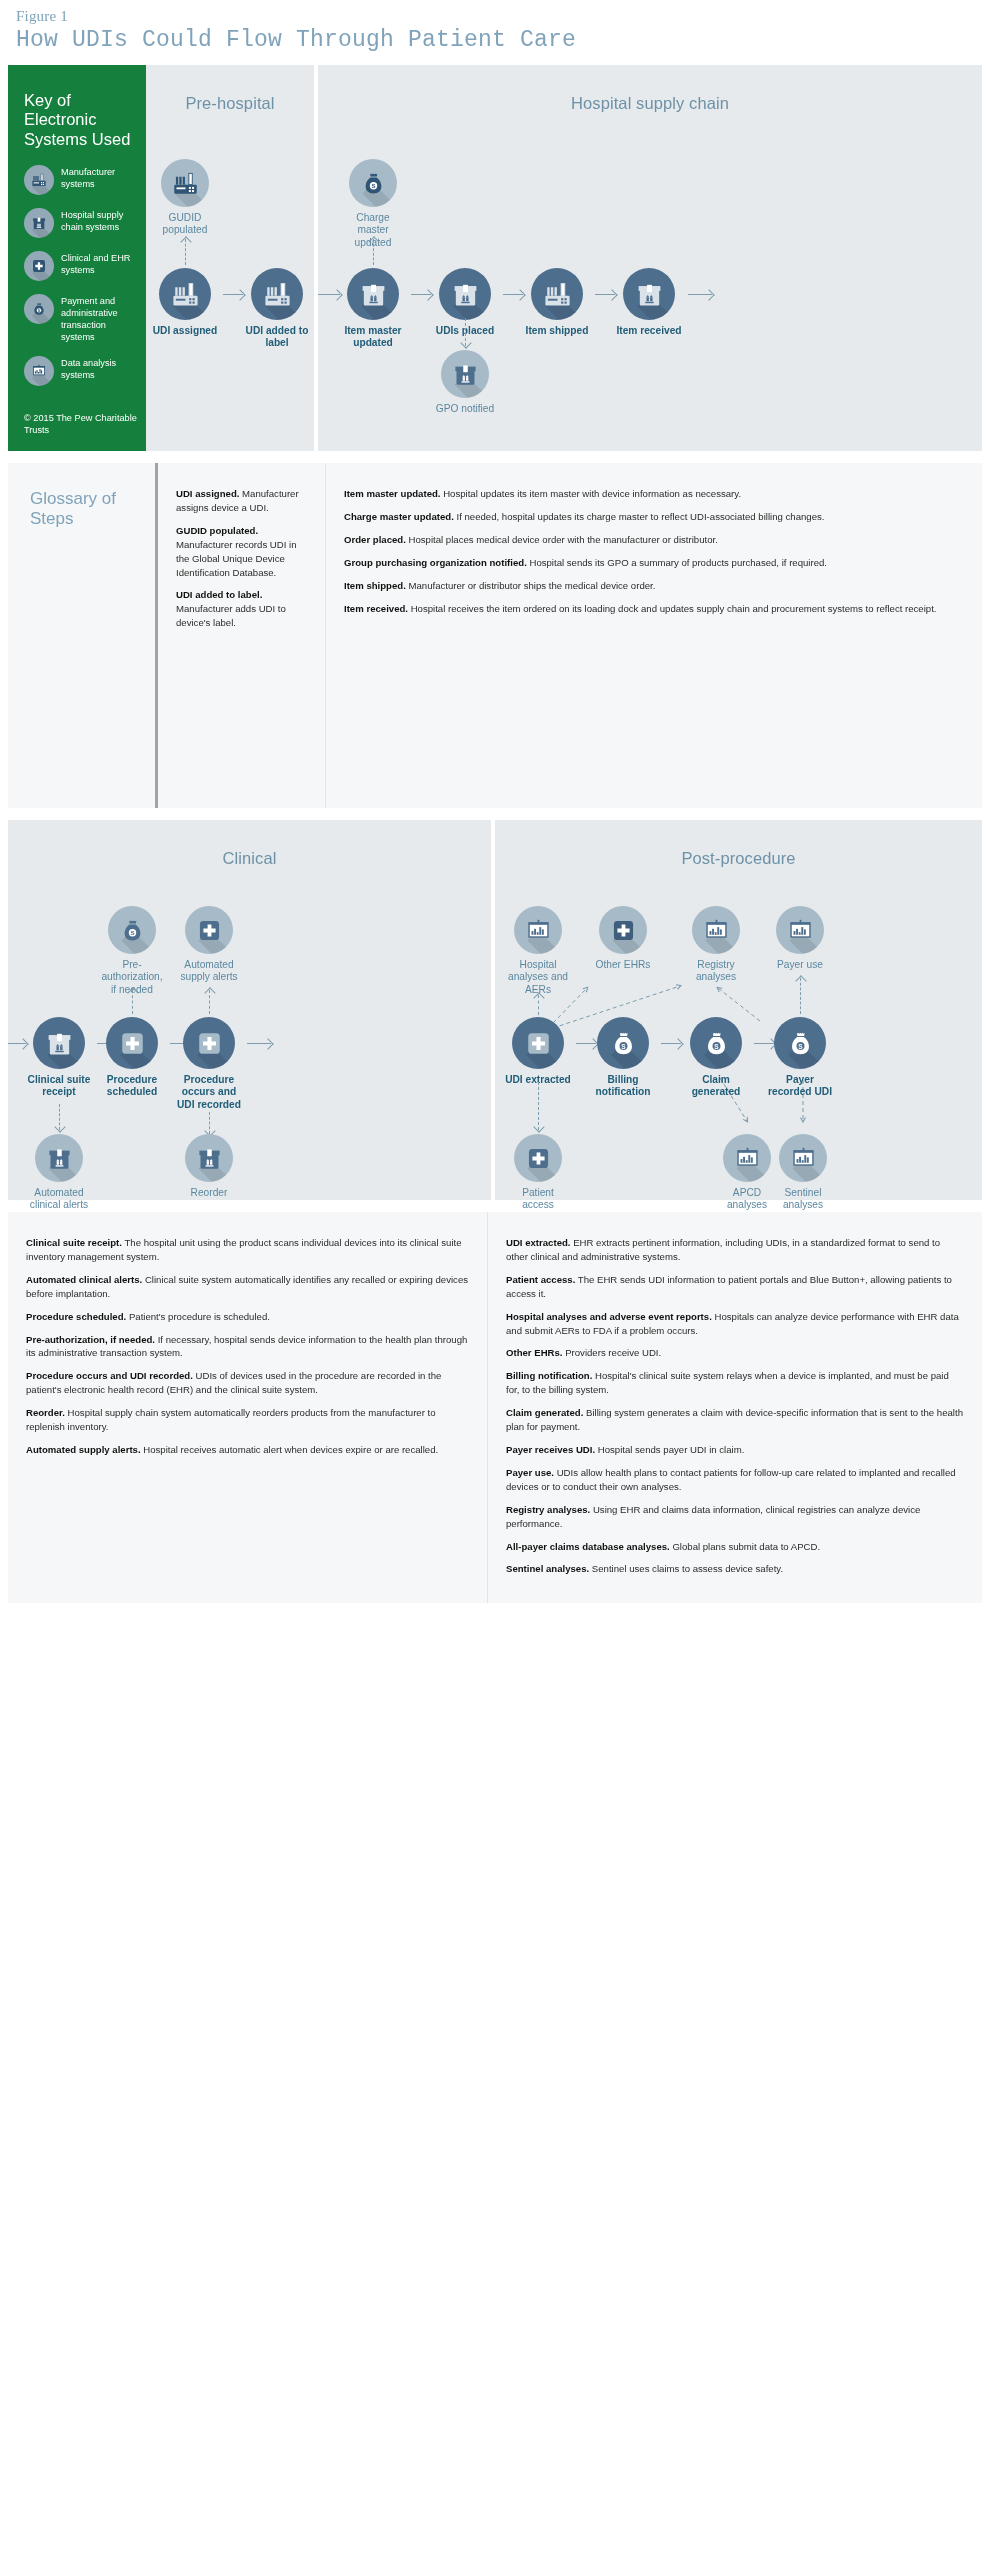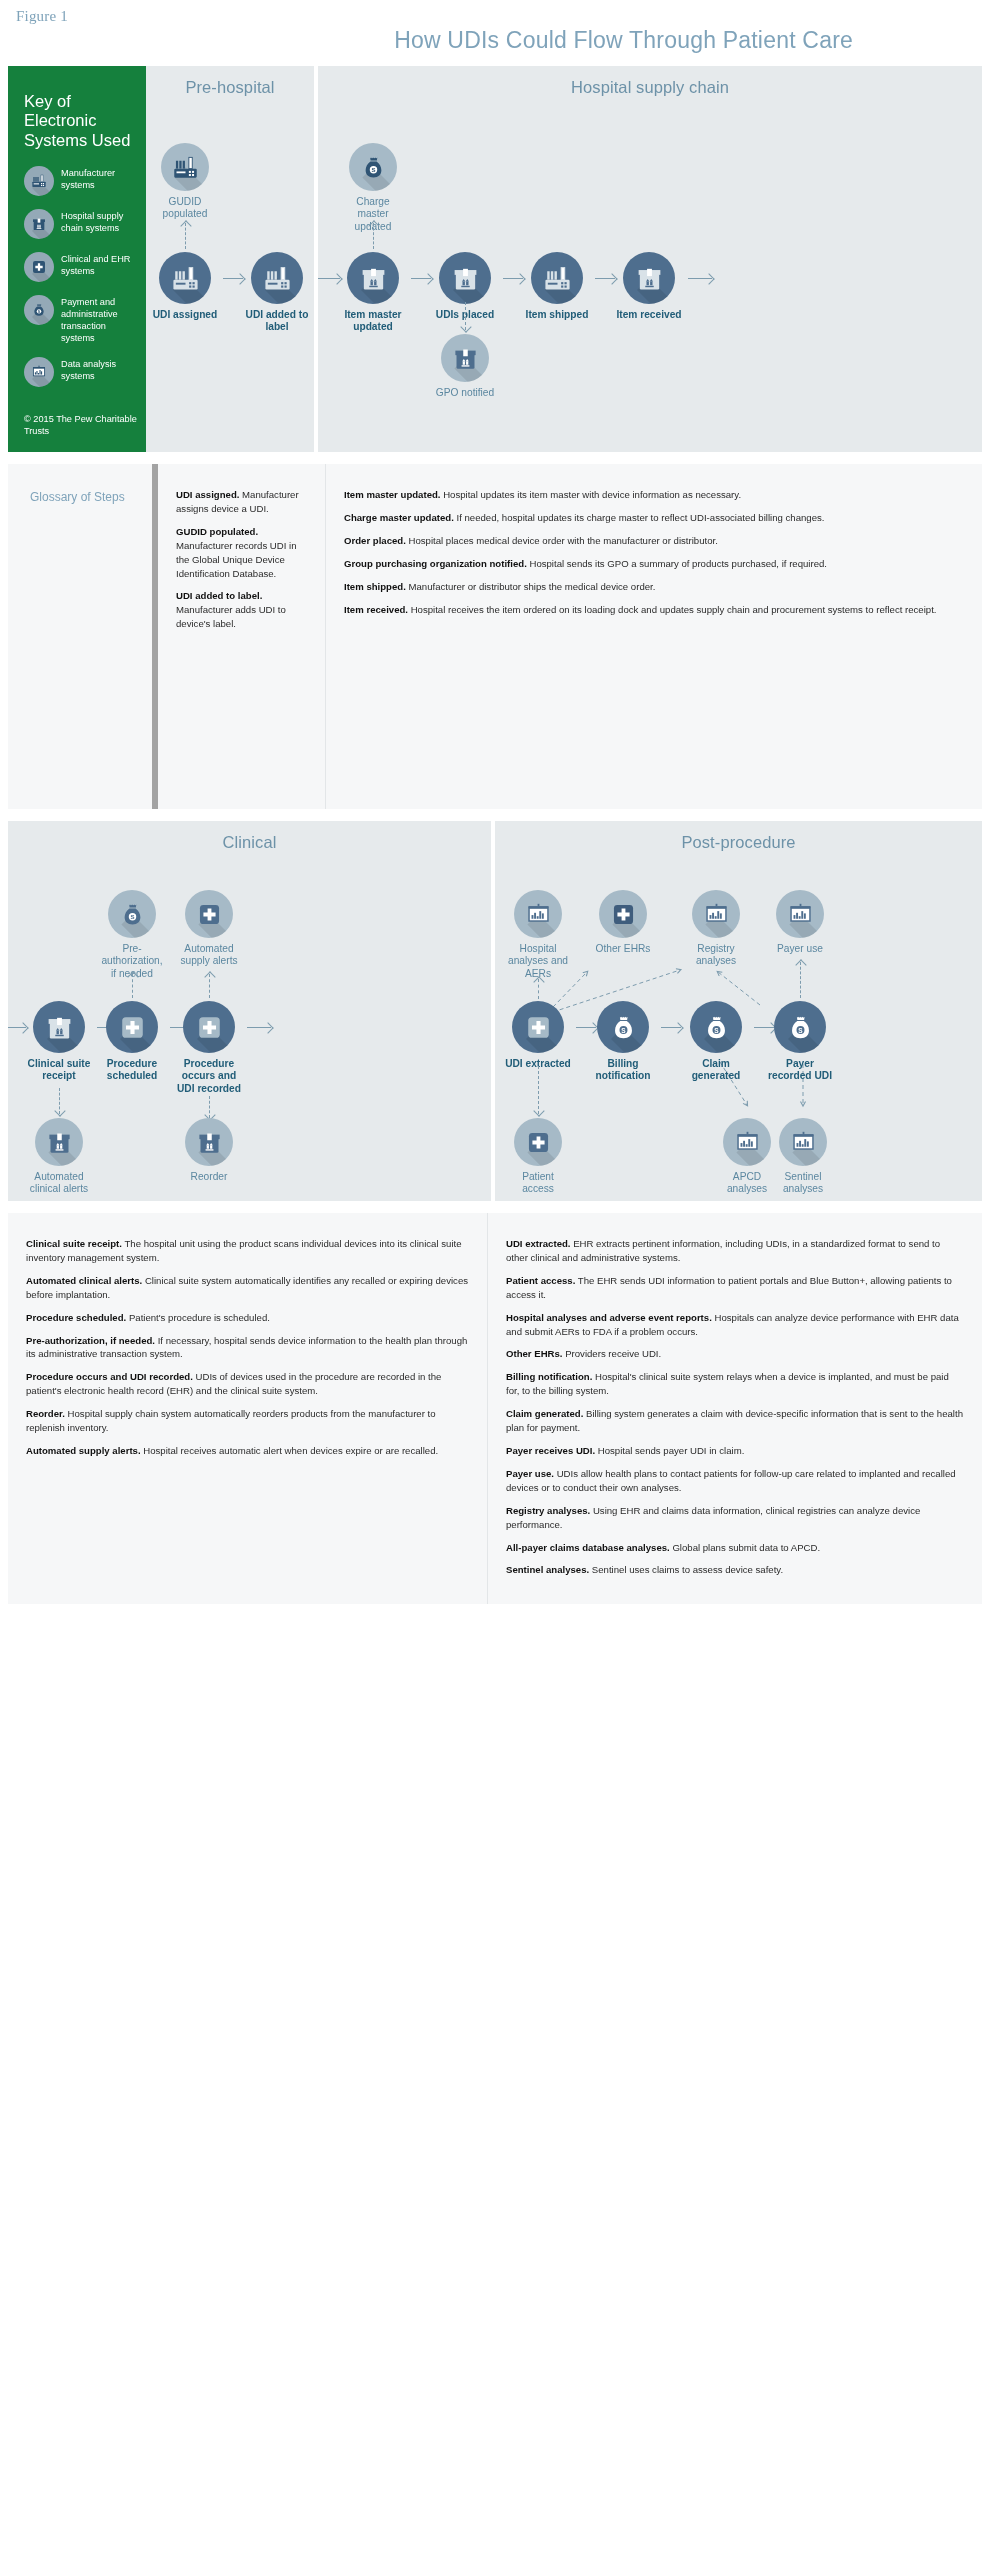--- a/index.html
+++ b/index.html
@@ -13,38 +13,37 @@
 
   
   .fig-num {
     font-family: "Liberation Serif", serif;
     font-size: 15px;
     color: #7fa3ba;
     padding: 8px 0 0 8px;
     letter-spacing: .2px;
   }
   .fig-title {
-    font-family: Liberation Sans, sans-serif;
+    font-family: Liberation Mono, monospace;
     font-size: 23px;
     color: #7fa3ba;
     padding: 2px 0 12px 8px;
     font-weight: normal;
     letter-spacing: .2px;
-    text-align: right;
   }
 
   
   .band { display: flex; width: 974px; margin: 0 auto; }
   .panel { background: #e6eaec; position: relative; }
   .panel + .panel { margin-left: 4px; }
   .panel-title {
     text-align: center;
     font-size: 16.5px;
     color: #6d92a8;
-    padding-top: 12px;
+    padding-top: 29px;
     letter-spacing: .1px;
   }
 
   
   .keybox {
     width: 138px;
     background: #15803d;
     color: #fff;
     padding: 26px 14px 14px 16px;
     position: relative;
@@ -145,24 +144,24 @@
     border-right: 1.2px solid #7d9cae;
   }
   .varrow.up:after   { top: -1px; transform: rotate(-45deg); }
   .varrow.down:after { bottom: -1px; transform: rotate(135deg); }
 
   
   .gloss-band { display: flex; width: 974px; margin: 0 auto; background: #f6f7f8; }
   .gloss-head {
     width: 150px;
     padding: 26px 10px 10px 22px;
-    font-size: 12px;
+    font-size: 17px;
     line-height: 1.2;
     color: #7fa3ba;
-    border-right: 6px solid #a3a3a3;
+    border-right: 3px solid #a3a3a3;
   }
   .gloss-col {
     padding: 24px 18px 18px 18px;
     font-size: 9.6px;
     line-height: 1.45;
     color: #2b2b2b;
   }
   .gloss-col p { margin-bottom: 9px; }
   .gloss-col b { font-weight: bold; color: #111; }
   .gl-1 { width: 168px; border-right: 1px solid #e3e6e8; }

